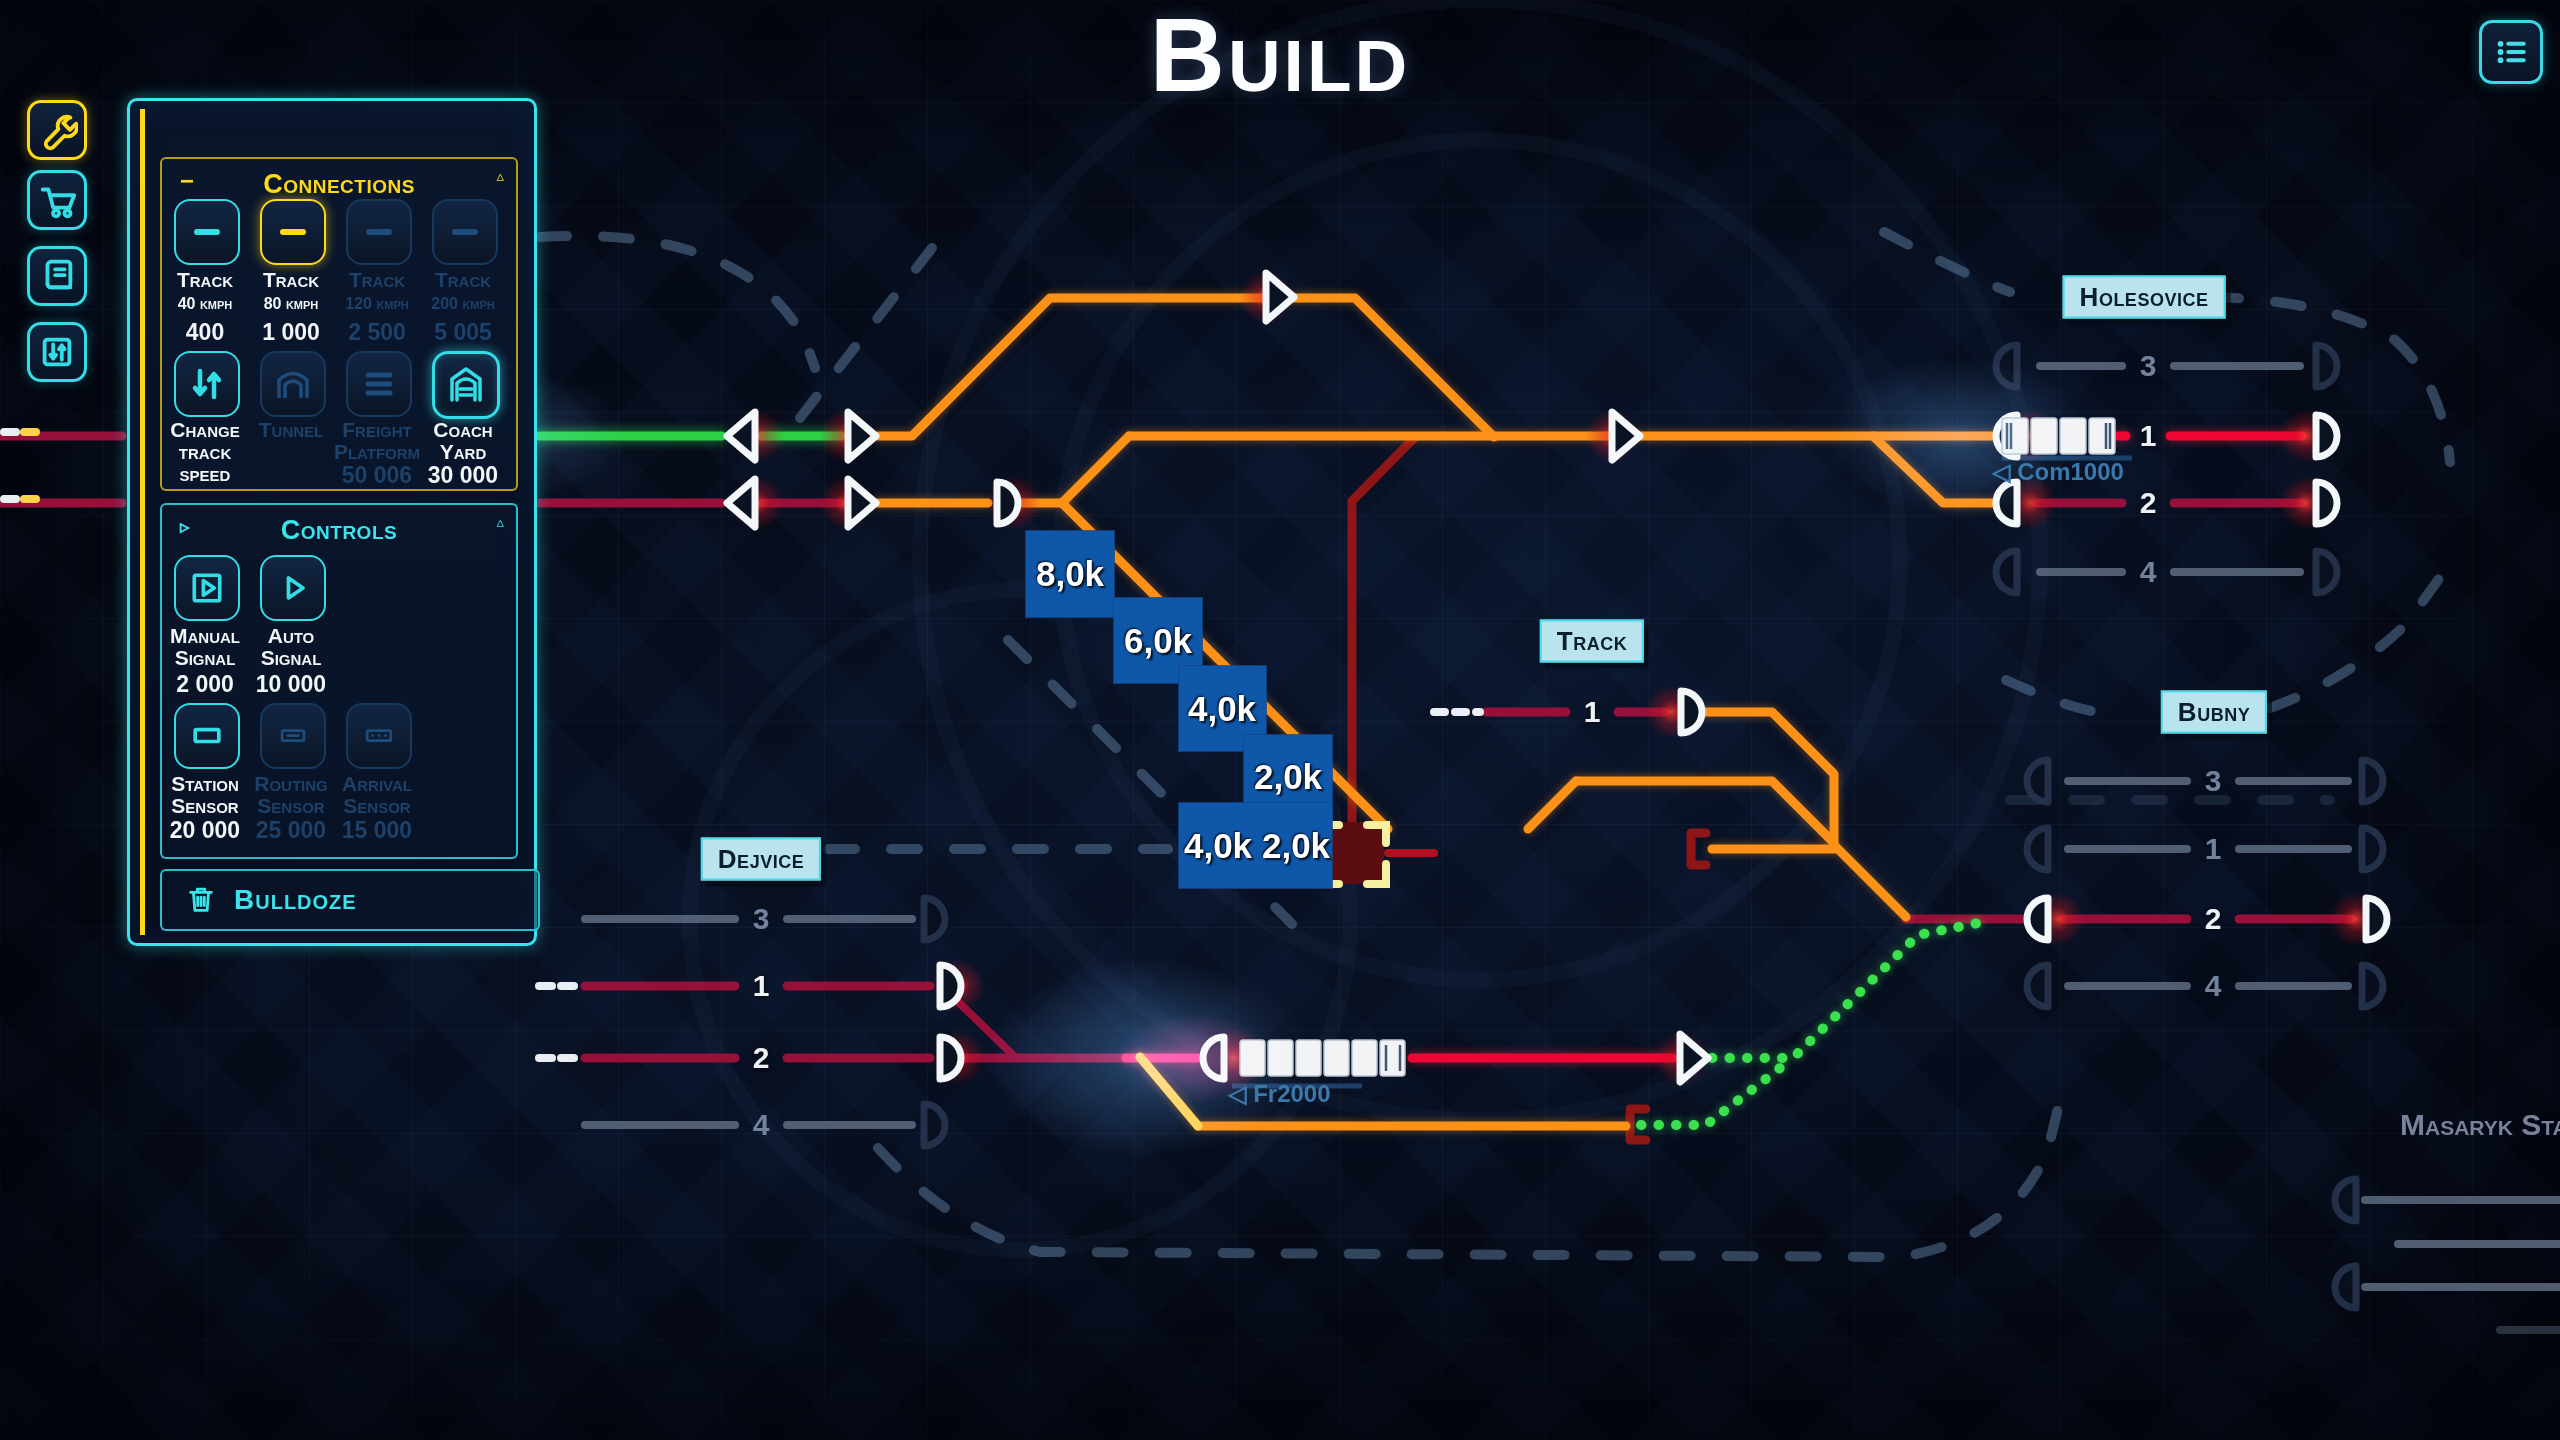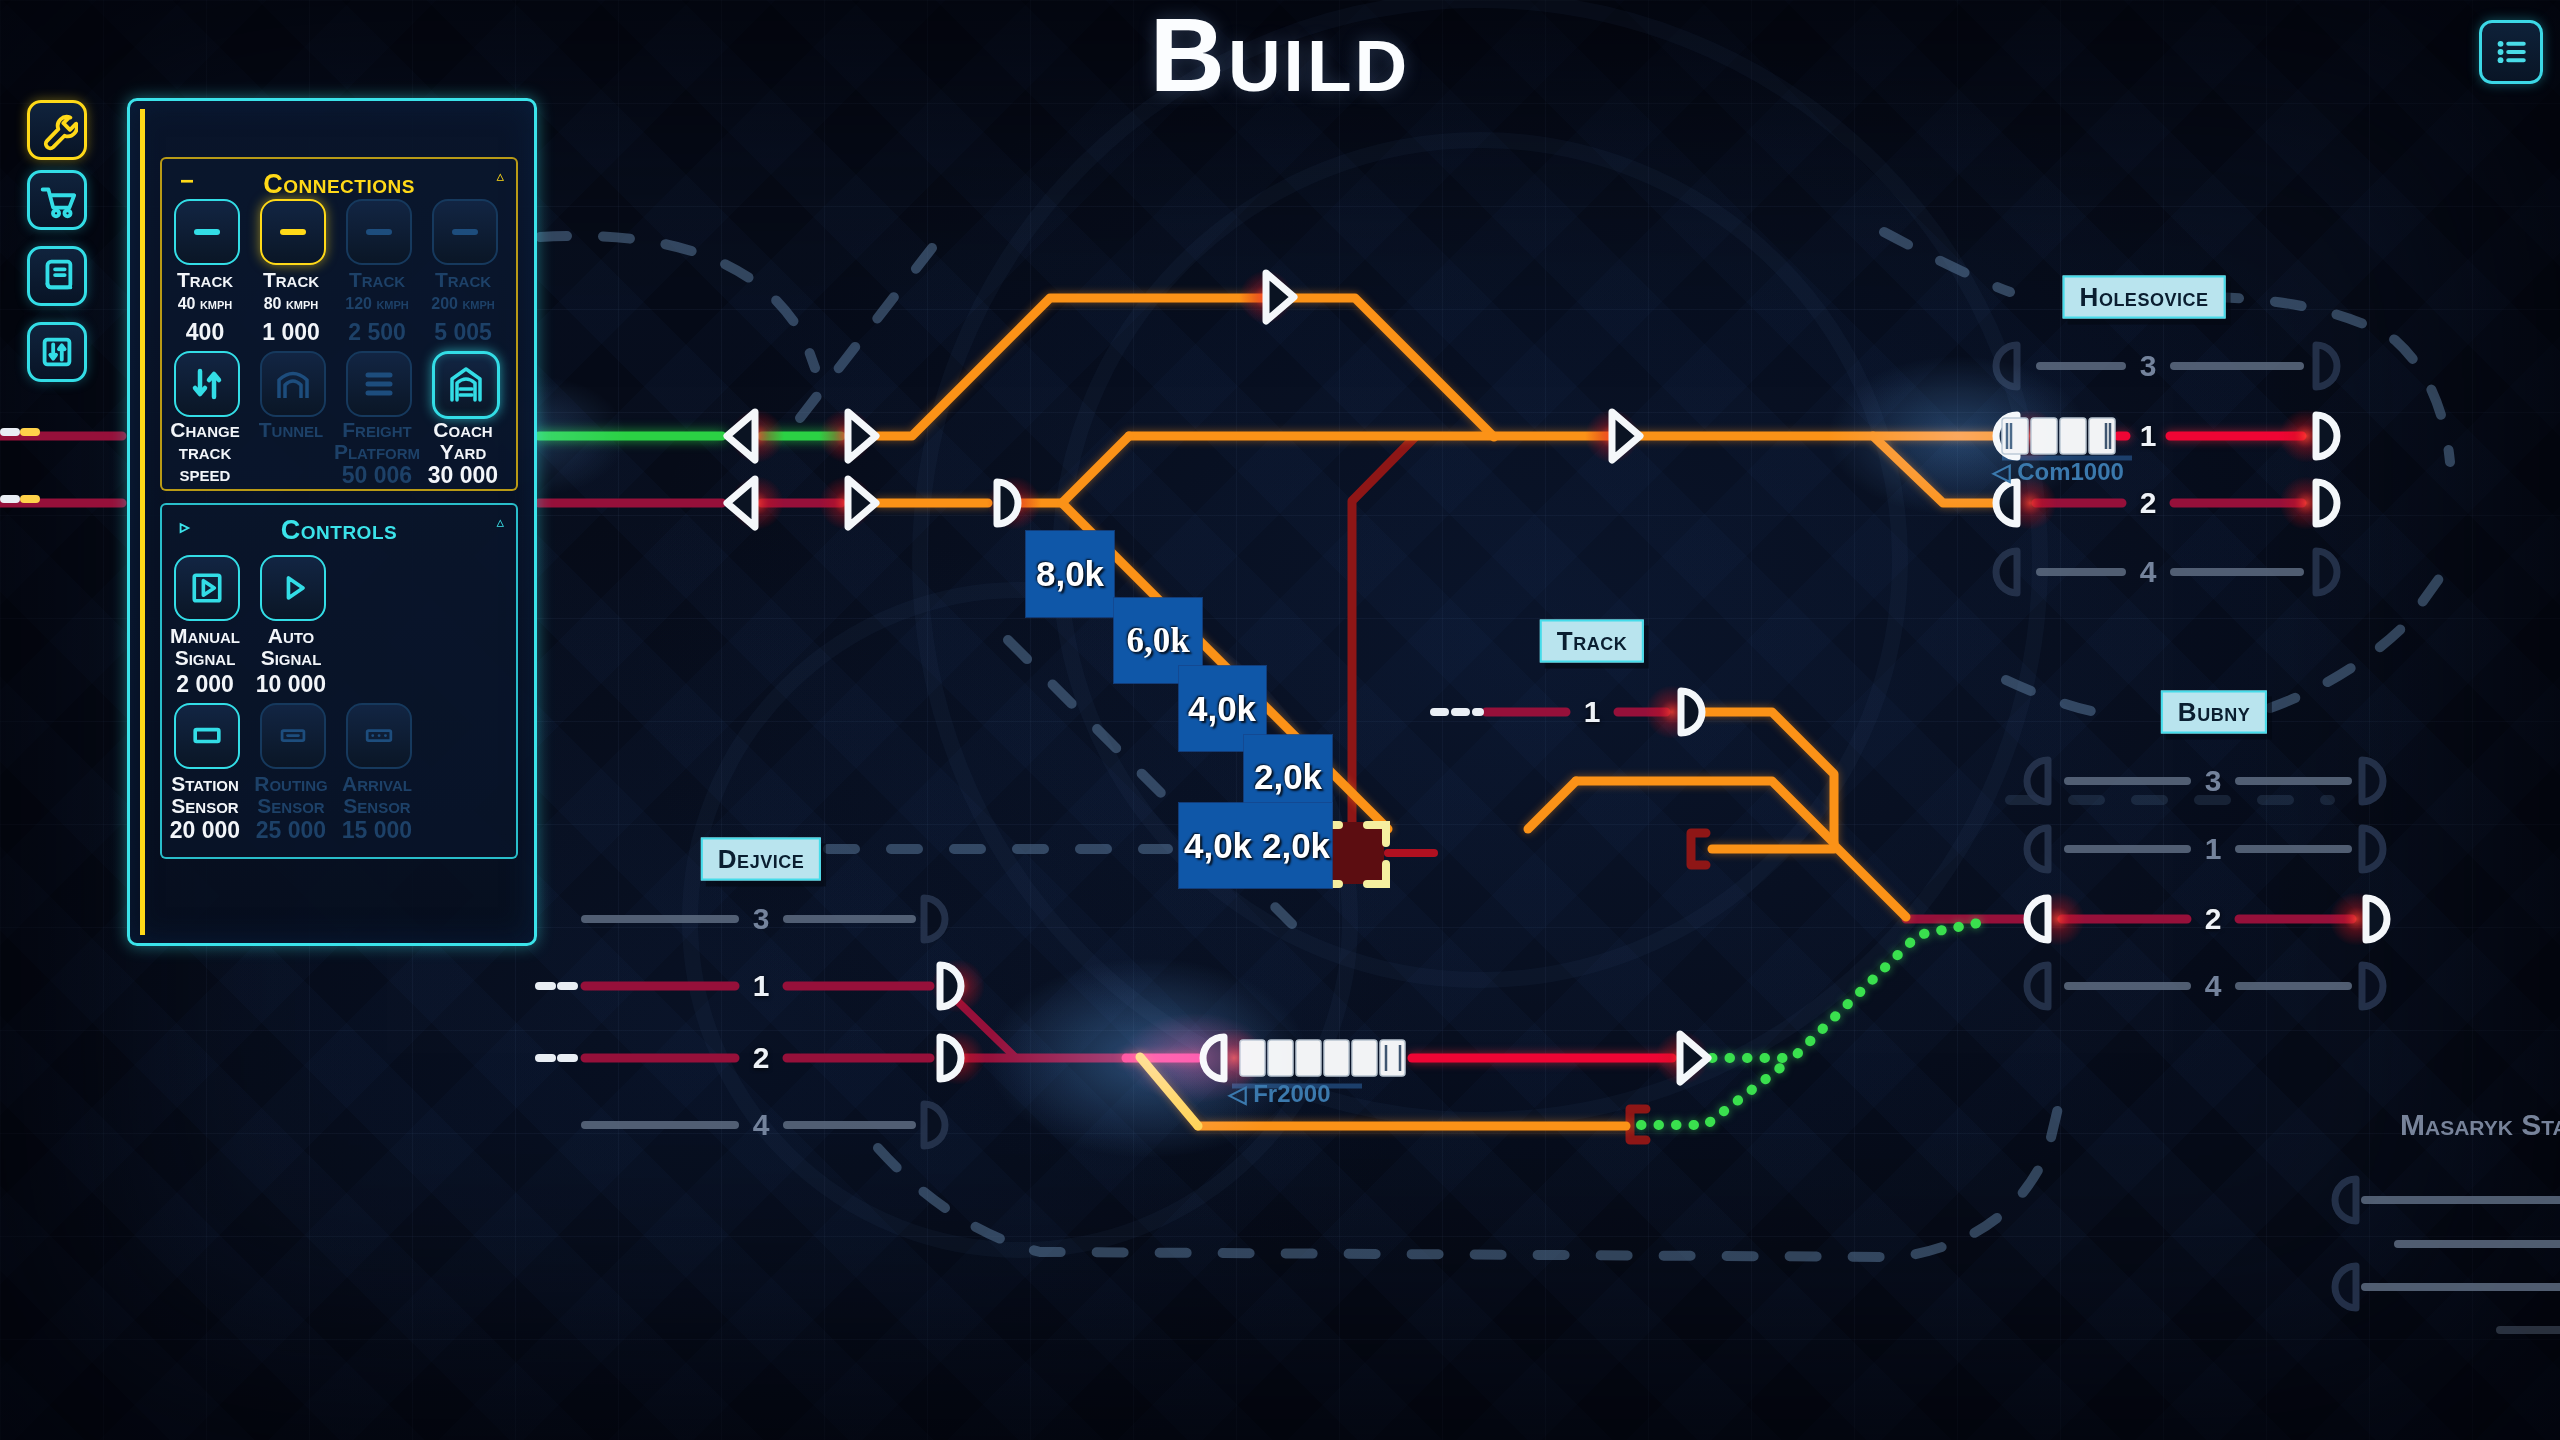--- a/index.html
+++ b/index.html
@@ -265,21 +265,21 @@
   <div class="abs flare" style="left:1828px;top:356px;width:260px;height:160px;background:radial-gradient(closest-side,rgba(90,160,240,.33),transparent);"></div>
   <div class="abs flare" style="left:446px;top:376px;width:180px;height:120px;background:radial-gradient(closest-side,rgba(90,160,240,.22),transparent);"></div>
   <div class="abs flare" style="left:1121px;top:1013px;width:150px;height:90px;background:radial-gradient(closest-side,rgba(255,60,140,.4),transparent);"></div>
 
   <div class="abs cost" style="left:1026px;top:531px;width:88px;height:86px;"></div>
   <div class="abs cost" style="left:1114px;top:598px;width:88px;height:85px;"></div>
   <div class="abs cost" style="left:1179px;top:666px;width:87px;height:85px;"></div>
   <div class="abs cost" style="left:1244px;top:735px;width:88px;height:85px;"></div>
   <div class="abs cost" style="left:1179px;top:803px;width:153px;height:85px;"></div>
   <span class="abs costlbl" style="left:1070px;top:574px;">8,0k</span>
-  <span class="abs costlbl" style="left:1158px;top:641px;font-family:Liberation Serif, serif;">6,0k</span>
+  <span class="abs costlbl" style="left:1158px;top:641px;">6,0k</span>
   <span class="abs costlbl" style="left:1222px;top:709px;">4,0k</span>
   <span class="abs costlbl" style="left:1288px;top:777px;">2,0k</span>
   <span class="abs costlbl" style="left:1218px;top:846px;">4,0k</span>
   <span class="abs costlbl" style="left:1296px;top:846px;">2,0k</span>
 
   <div class="abs stn" style="left:2144px;top:297px;">Holesovice</div>
   <div class="abs stn" style="left:1592px;top:641px;">Track</div>
   <div class="abs stn" style="left:2214px;top:712px;">Bubny</div>
   <div class="abs stn" style="left:761px;top:849px;margin-top:10px;">Dejvice</div>
   <span class="abs" id="masaryk" style="left:2400px;top:1108px;">Masaryk Stati</span>
@@ -470,15 +470,24 @@
           </svg>
       </div>
       <div class="abs lbl" style="left:-6px;top:268px;"><span>Station</span><br><span>Sensor</span></div>
       <div class="abs lbl dimtxt" style="left:80px;top:268px;"><span>Routing</span><br><span>Sensor</span></div>
       <div class="abs lbl dimtxt" style="left:166px;top:268px;"><span>Arrival</span><br><span>Sensor</span></div>
       <div class="abs price" style="left:-6px;top:312px;">20 000</div>
       <div class="abs price dimtxt" style="left:80px;top:312px;">25 000</div>
       <div class="abs price dimtxt" style="left:166px;top:312px;">15 000</div>
     </div>
 
+    <div class="abs pbox cy" id="bulldoze-box" style="top:768px;height:58px;">
+      <svg width="34" height="34" viewBox="0 0 36 36">
+        <g stroke="#3be3ea" stroke-width="3" fill="none" stroke-linecap="round" stroke-linejoin="round">
+          <path d="M7 10 h22 M14 10 V6.5 h8 V10 M10 10 l1.5 19 h13 L26 10"></path>
+          <path d="M14.5 15 v9 M18 15 v9 M21.5 15 v9"></path>
+        </g>
+      </svg>
+      <span id="bulldoze-label">Bulldoze</span>
+    </div>
   </div>
 
 </div>
 
 </body></html>

